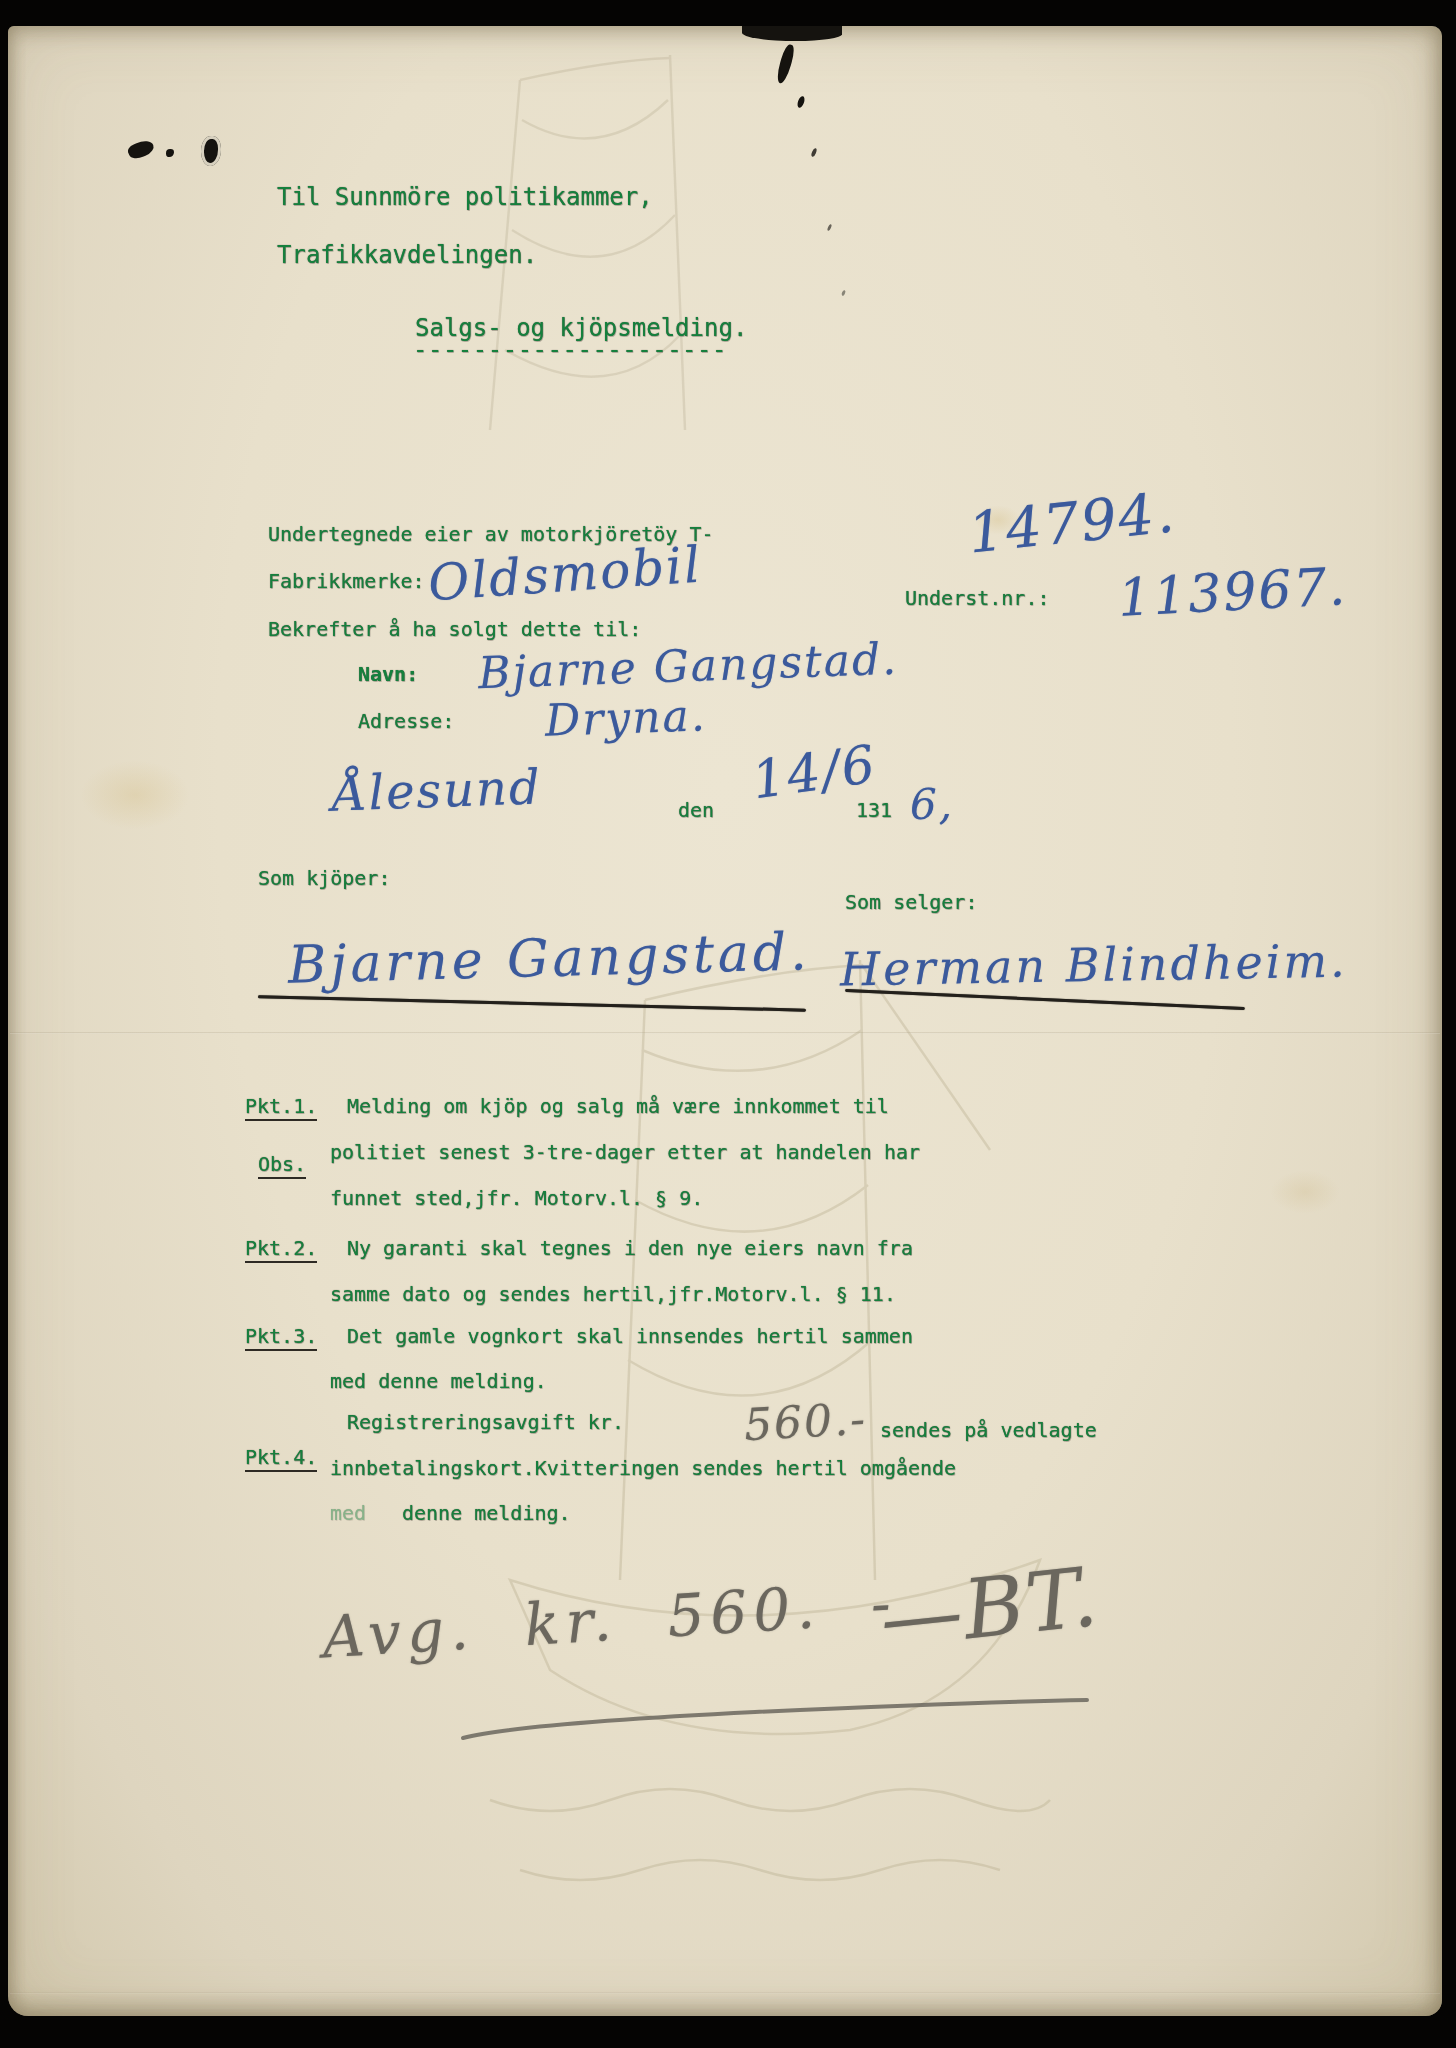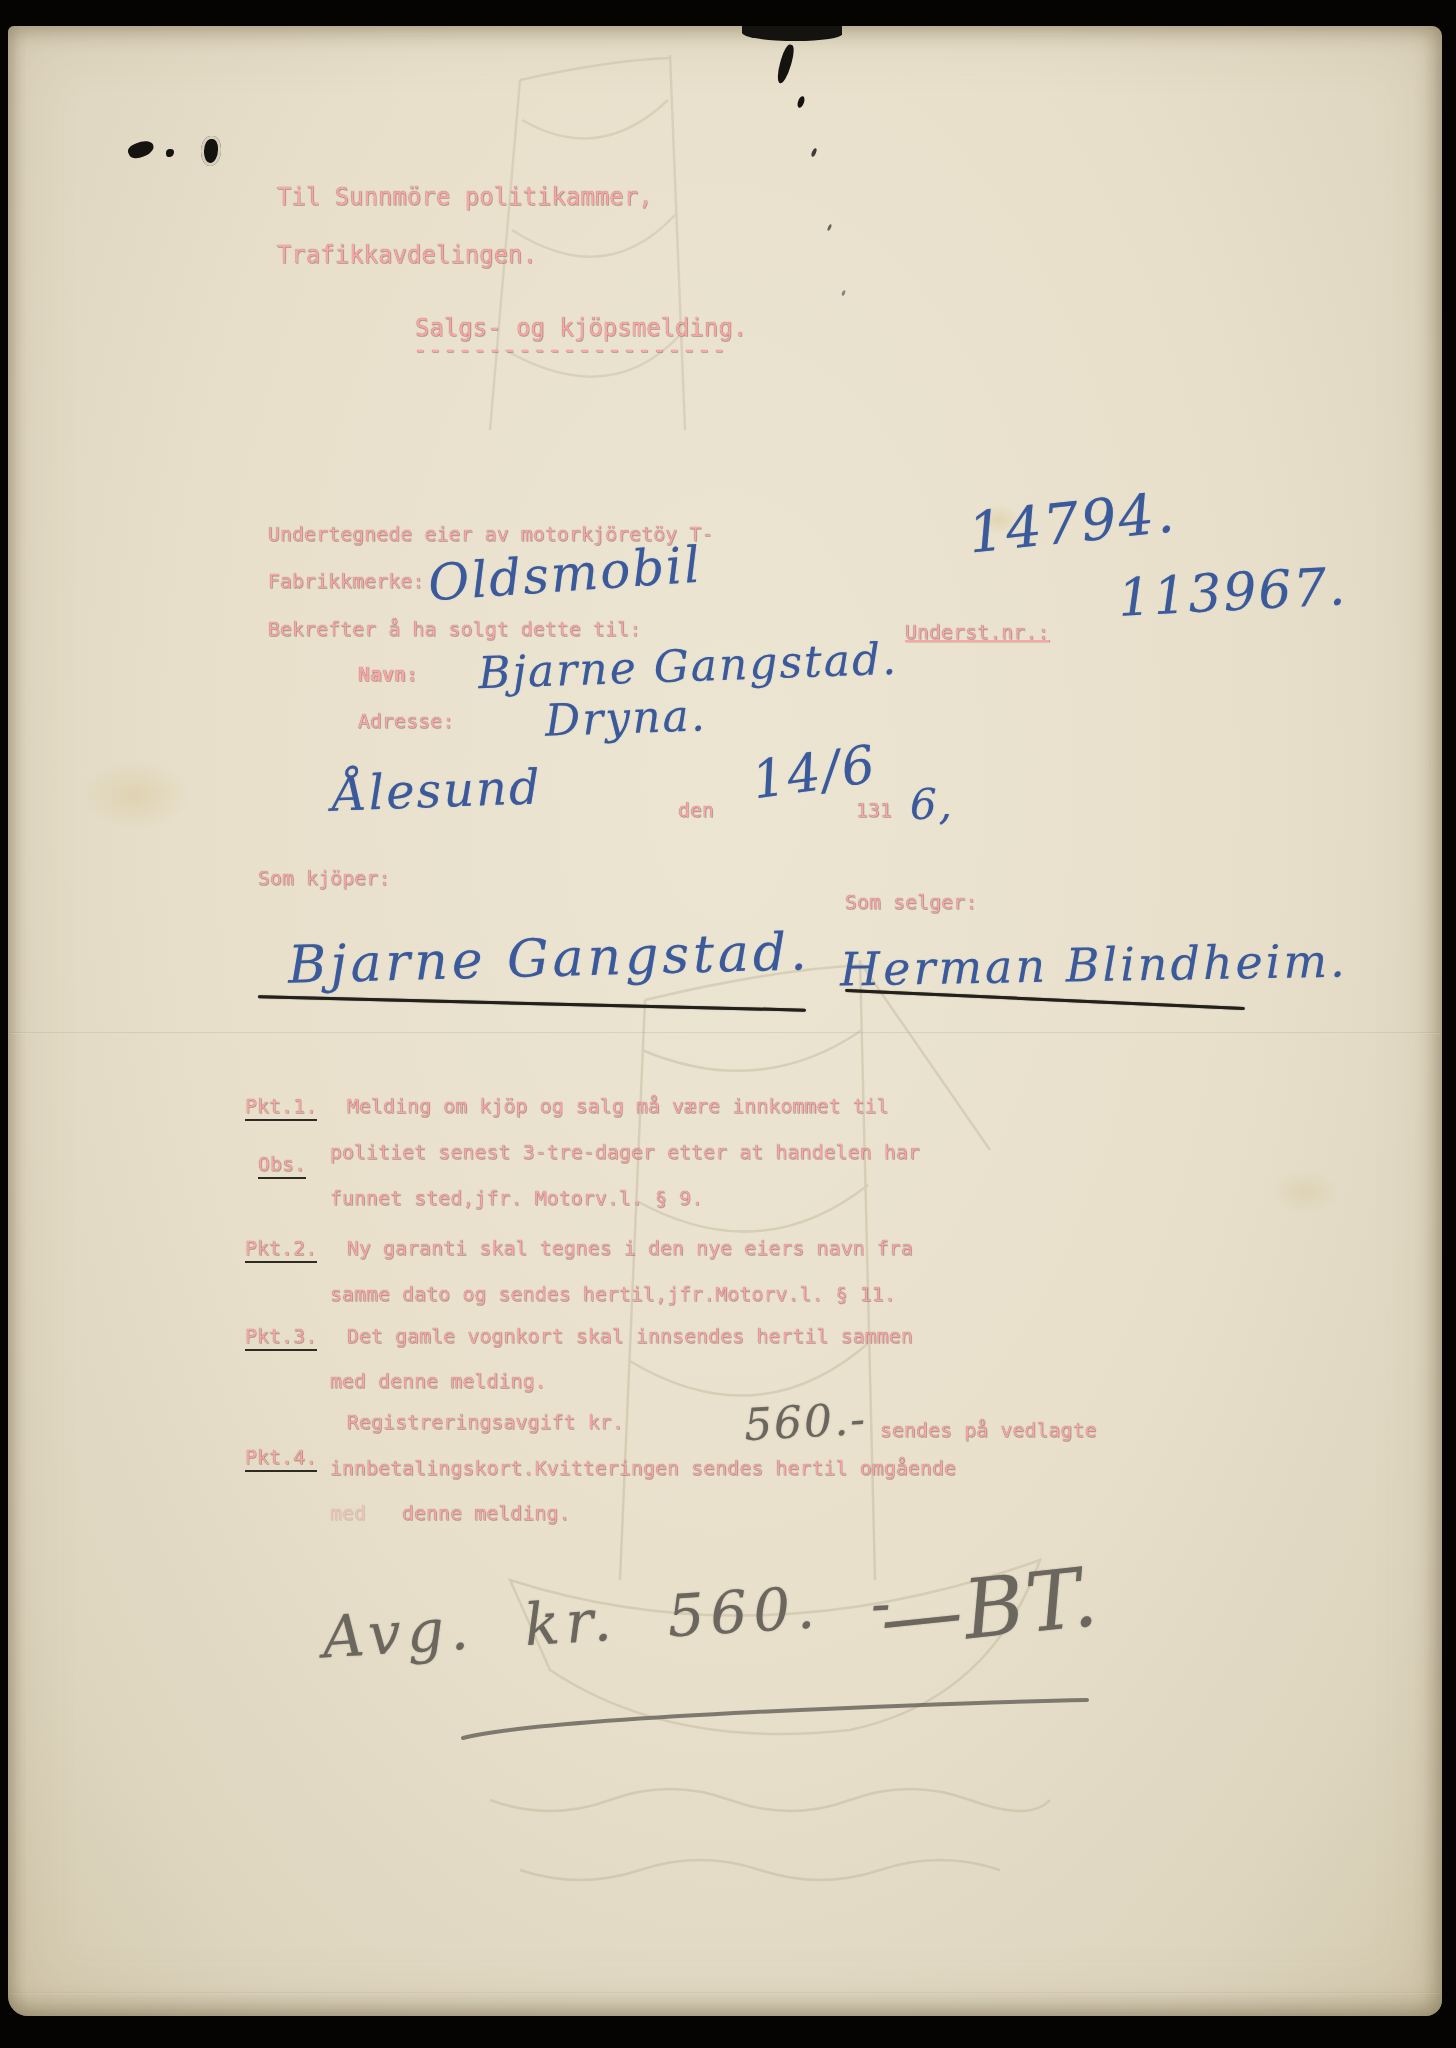--- a/index.html
+++ b/index.html
@@ -6,21 +6,21 @@
   #canvas{position:relative;width:1456px;height:2048px;background:#050403;overflow:hidden;
           font-family:"DejaVu Sans Mono",monospace;}
   .paper{position:absolute;left:8px;top:26px;width:1434px;height:1990px;
     background:radial-gradient(ellipse at 50% 38%, #ece5d2 0%, #e8e0cb 50%, #ded5bf 82%, #d2c8ad 100%);
     border-radius:6px 10px 16px 20px;
     box-shadow:inset 0 0 70px rgba(120,100,60,.16),
                inset -9px 0 20px rgba(100,85,55,.22),
                inset 6px 0 14px rgba(100,85,55,.14),
                inset 0 10px 18px rgba(100,85,55,.16),
                inset 0 -12px 18px rgba(100,85,55,.22);}
-  .t{position:absolute;color:#fca5a5;white-space:pre;
+  .t{position:absolute;color:#15803d;white-space:pre;
      text-shadow:0 0 1px rgba(46,42,36,.7), .6px .6px 0 rgba(46,42,36,.25);}
   .sz24{font-size:24px;} .sz28{font-size:20px;}
   .u{border-bottom:2px solid #2e2a24;padding-bottom:1px;}
   .hw{position:absolute;font-family:"DejaVu Serif",serif;font-style:italic;
       color:#3b5a9c;white-space:pre;letter-spacing:2px;
       text-shadow:0 0 1px rgba(59,90,156,.5);}
   .pencil{position:absolute;font-family:"DejaVu Serif",serif;font-style:italic;
       color:#6b675e;white-space:pre;text-shadow:0 0 1.5px rgba(107,103,94,.55);}
   .line{position:absolute;background:#23201b;height:3px;border-radius:2px;
       box-shadow:0 0 1px rgba(35,32,27,.8);}
@@ -80,21 +80,21 @@
   <div class="t sz24" style="left:277px;top:221px;margin-top:20px;">Trafikkavdelingen.</div>
 
   <div class="t sz24" style="left:415px;top:314px;">Salgs- og kjöpsmelding.</div>
   <div class="t sz24" style="left:413px;top:336px;letter-spacing:.5px;">---------------------</div>
 
   <div class="t sz28" style="left:268px;top:522px;">Undertegnede eier av motorkjöretöy T-</div>
   <div class="hw" style="left:968px;top:490px;font-size:56px;transform:rotate(-6deg);">14794.</div>
 
   <div class="t sz28" style="left:268px;top:569px;">Fabrikkmerke:</div>
   <div class="hw" style="left:428px;top:545px;font-size:50px;transform:rotate(-4deg);">Oldsmobil</div>
-  <div class="t sz28" style="left:905px;top:620px;text-decoration:underline;">Underst.nr.:</div>
+  <div class="t sz28" style="left:905px;top:586px;">Underst.nr.:</div>
   <div class="hw" style="left:1118px;top:562px;font-size:52px;transform:rotate(-3deg);">113967.</div>
 
   <div class="t sz28" style="left:268px;top:617px;">Bekrefter å ha solgt dette til:</div>
 
   <div class="t sz28" style="left:358px;top:662px;font-weight:bold;">Navn:</div>
   <div class="hw" style="left:478px;top:640px;font-size:44px;transform:rotate(-2deg);">Bjarne Gangstad.</div>
 
   <div class="t sz28" style="left:358px;top:709px;">Adresse:</div>
   <div class="hw" style="left:545px;top:692px;font-size:44px;transform:rotate(-2deg);">Dryna.</div>
 

